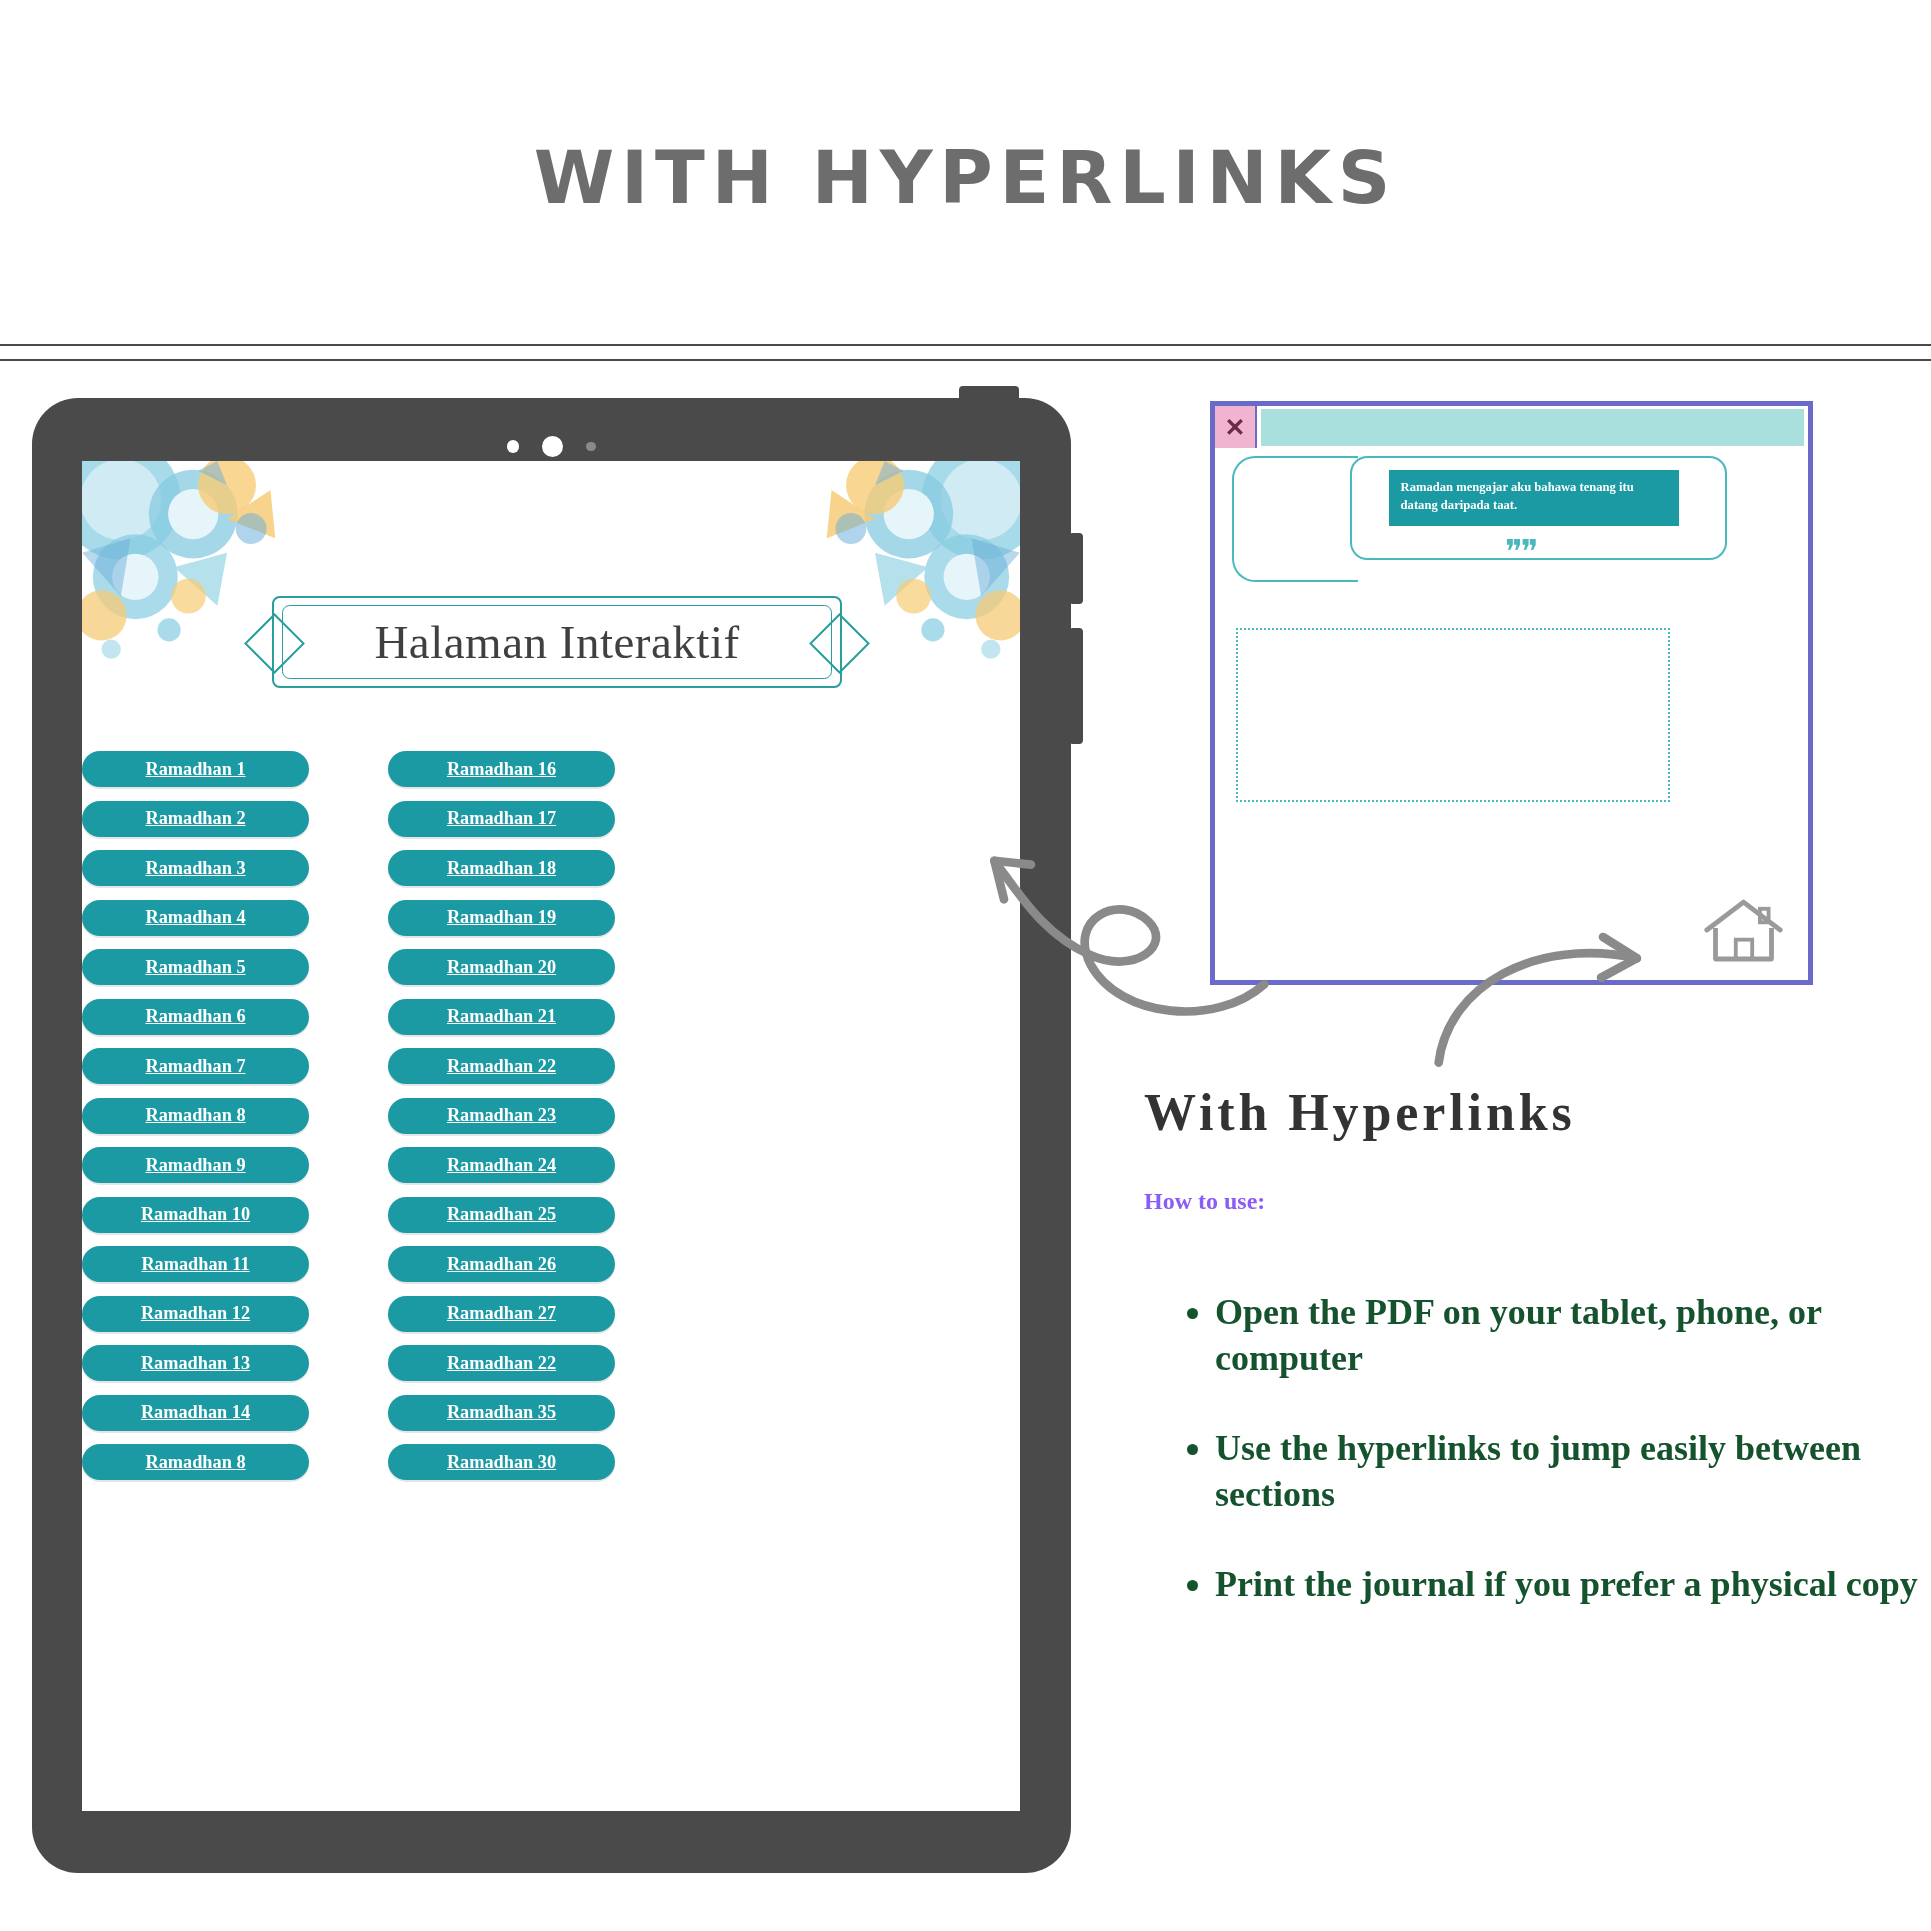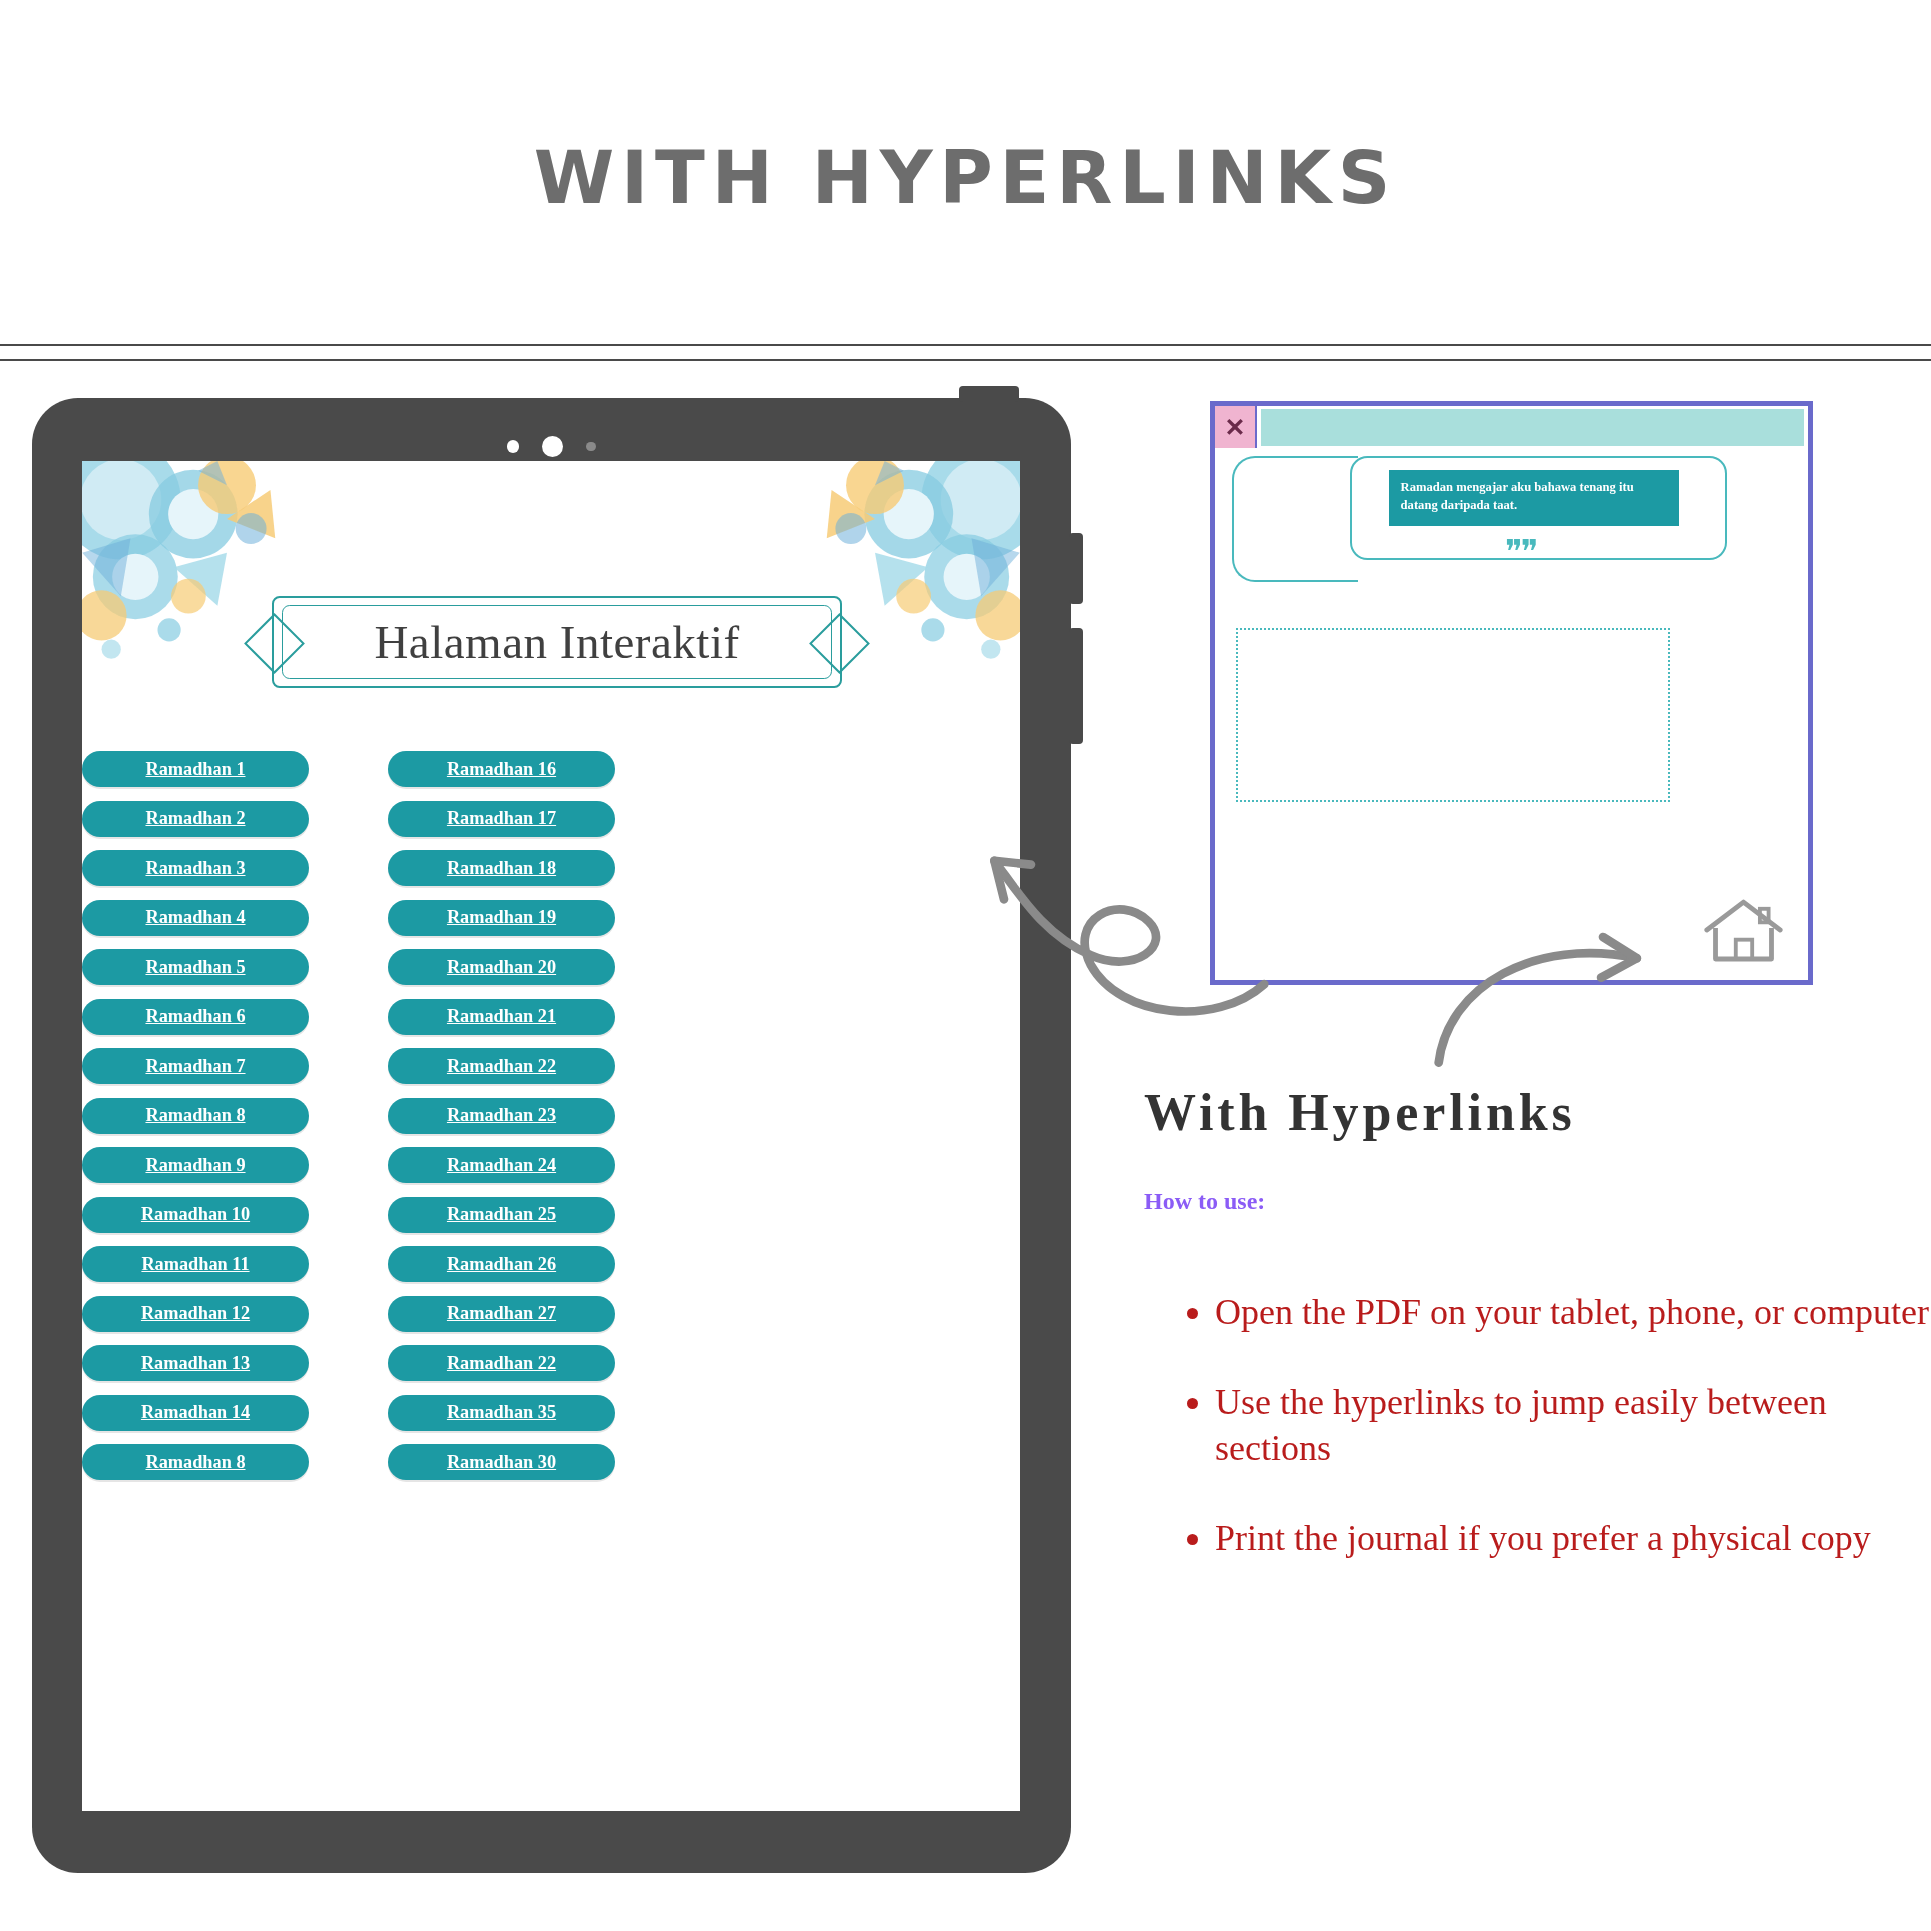--- a/index.html
+++ b/index.html
@@ -277,23 +277,23 @@
     color: #8b5cf6;
   }
   .bullets {
     position: absolute;
     left: 1174px;
     top: 1289px;
     width: 714px;
     margin: 0;
     padding: 0 0 0 41px;
     list-style: disc;
-    color: #b91c1c;
-    font-family: "Liberation Serif", serif;
-    font-weight: normal;
+    color: #14532d;
+    font-family: "Liberation Serif", serif;
+    font-weight: bold;
     font-size: 36px;
     line-height: 1.28;
   }
   .bullets li { margin-bottom: 44px; }
 </style>
 </head>
 <body>
 
 <div id="page">
 

